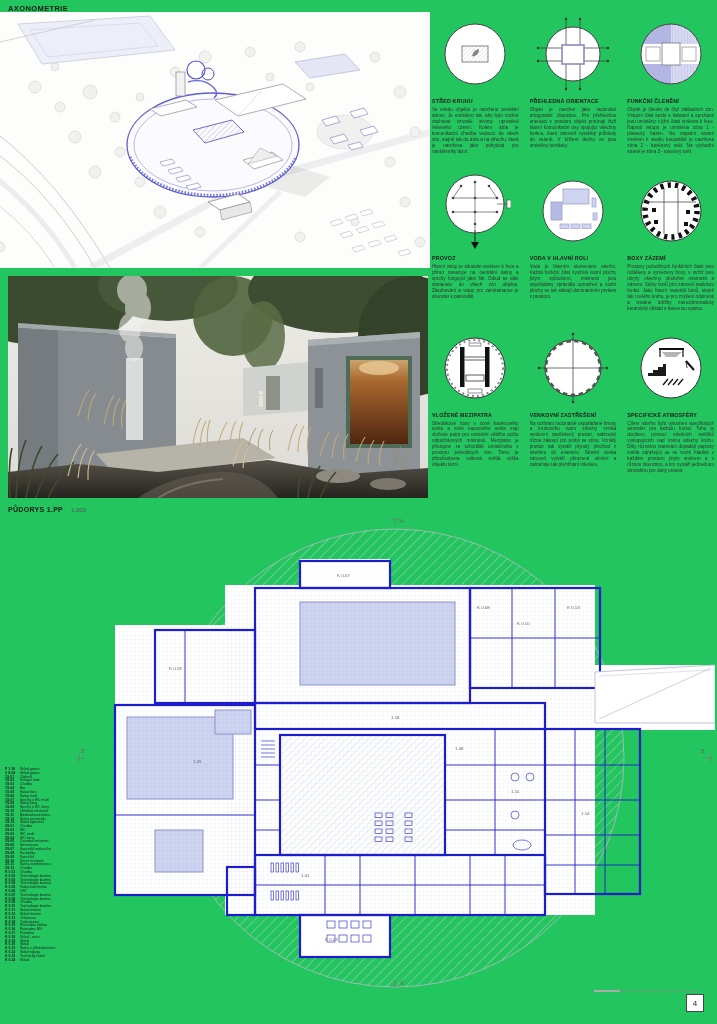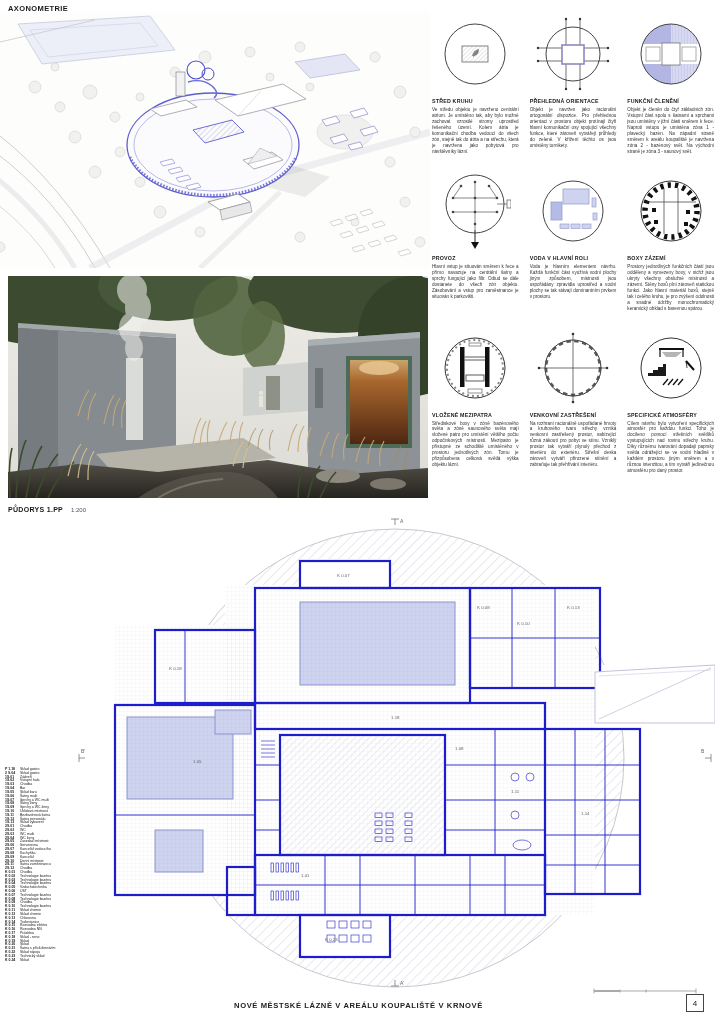--- a/index.html
+++ b/index.html
@@ -1,17 +1,17 @@
 <!DOCTYPE html>
 <html><head>
 <meta charset="utf-8">
 <style>
   html,body{margin:0;padding:0;background:#9a9a9a;}
   .page{
-    position:relative;width:717px;height:1024px;background:#ffffff;
+    position:relative;width:717px;height:1024px;background:#22c55e;
     font-family:"Liberation Sans",sans-serif;color:#1a1a1a;overflow:hidden;
     margin:0 auto;
   }
   
   .axo-label{position:absolute;left:8px;top:4px;font-size:7.5px;font-weight:bold;letter-spacing:.4px;}
   .axo{position:absolute;left:0;top:12px;width:430px;height:256px;}
   
   .photo{position:absolute;left:8px;top:276px;width:420px;height:222px;}
   
   .plan-label{position:absolute;left:8px;top:506px;font-size:7px;}
@@ -861,21 +861,20 @@
         <line x1="636" y1="239" x2="636" y2="247"></line>
     </g>
     <g font-size="5" fill="#666" font-family="Liberation Sans, sans-serif">
       <text x="325" y="8">A</text>
       <text x="325" y="470">A'</text>
       <text x="6" y="238">B'</text>
       <text x="626" y="238">B</text>
     </g>
   </svg>
 
-  <div class="footer-title">NOVÉ MĚSTSKÉ LÁZNĚ V AREÁLU KOUPALIŠTĚ V KRNOVĚ</div>
 
   <svg class="scalebar" viewBox="0 0 112 12">
     <line x1="2" y1="6" x2="104" y2="6" stroke="#888" stroke-width="0.7"></line>
     <line x1="2" y1="3.5" x2="2" y2="8.5" stroke="#888" stroke-width="0.7"></line>
     <line x1="28" y1="4.5" x2="28" y2="7.5" stroke="#888" stroke-width="0.7"></line>
     <line x1="54" y1="4.5" x2="54" y2="7.5" stroke="#888" stroke-width="0.7"></line>
     <line x1="104" y1="3.5" x2="104" y2="8.5" stroke="#888" stroke-width="0.7"></line>
     <rect x="2" y="5" width="26" height="2" fill="#aaa"></rect>
   </svg>
 

